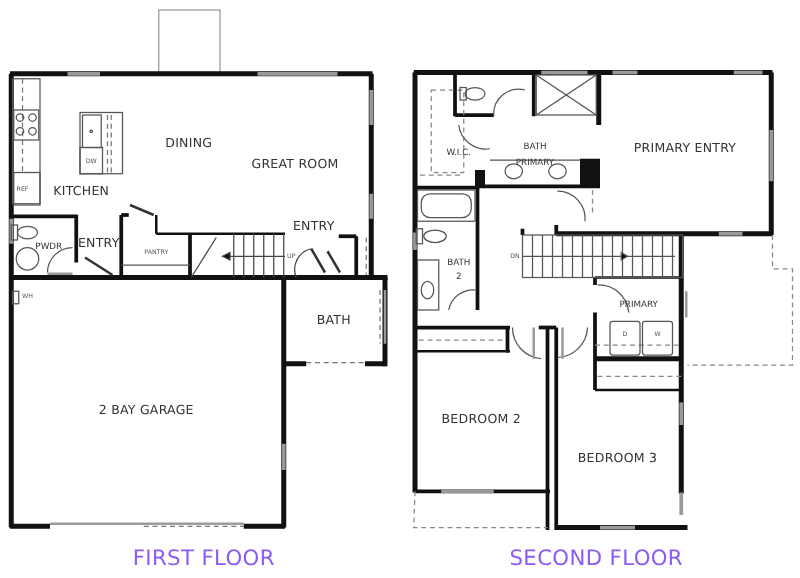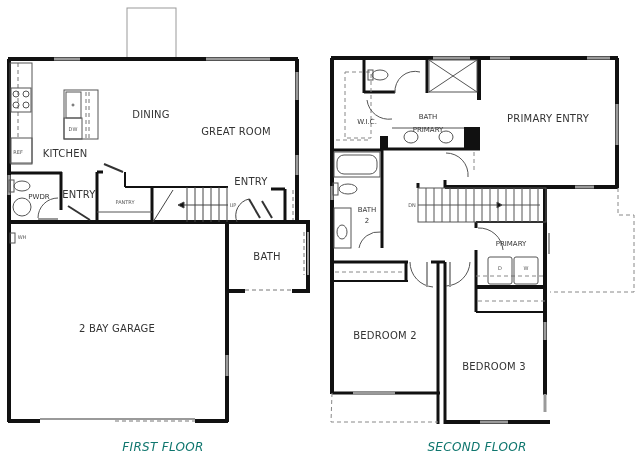--- a/index.html
+++ b/index.html
@@ -2,21 +2,21 @@
 <html><head>
 <meta charset="utf-8">
 <style>
   html, body { margin: 0; padding: 0; background: #ffffff; }
   body { width: 640px; height: 462px; position: relative; overflow: hidden; font-family: "Liberation Sans", sans-serif; }
   svg.plan { position: absolute; left: 0; top: 0; width: 640px; height: 462px; }
   .label { position: absolute; color: #333333; font-family: "DejaVu Sans", sans-serif; white-space: nowrap; transform: translate(-50%, -50%); text-align: center; line-height: 1.15; }
   .room { font-size: 10px; letter-spacing: 0.2px; }
   .small { font-size: 7px; }
   .tiny { font-size: 5px; color: #555; }
-  .floor-title { font-size: 12px; letter-spacing: 0.3px; color: #0f766e; font-style: italic; }
+  .floor-title { font-size: 17px; letter-spacing: 0.3px; color: #8b5cf6; }
 </style>
 </head>
 <body>
 
 <svg class="plan" viewBox="0 0 640 462" xmlns="http://www.w3.org/2000/svg">
 
   <g fill="none" stroke="#111" stroke-width="4">
 
     <rect x="127" y="8" width="49" height="50" stroke="#999" stroke-width="1"></rect>
 

